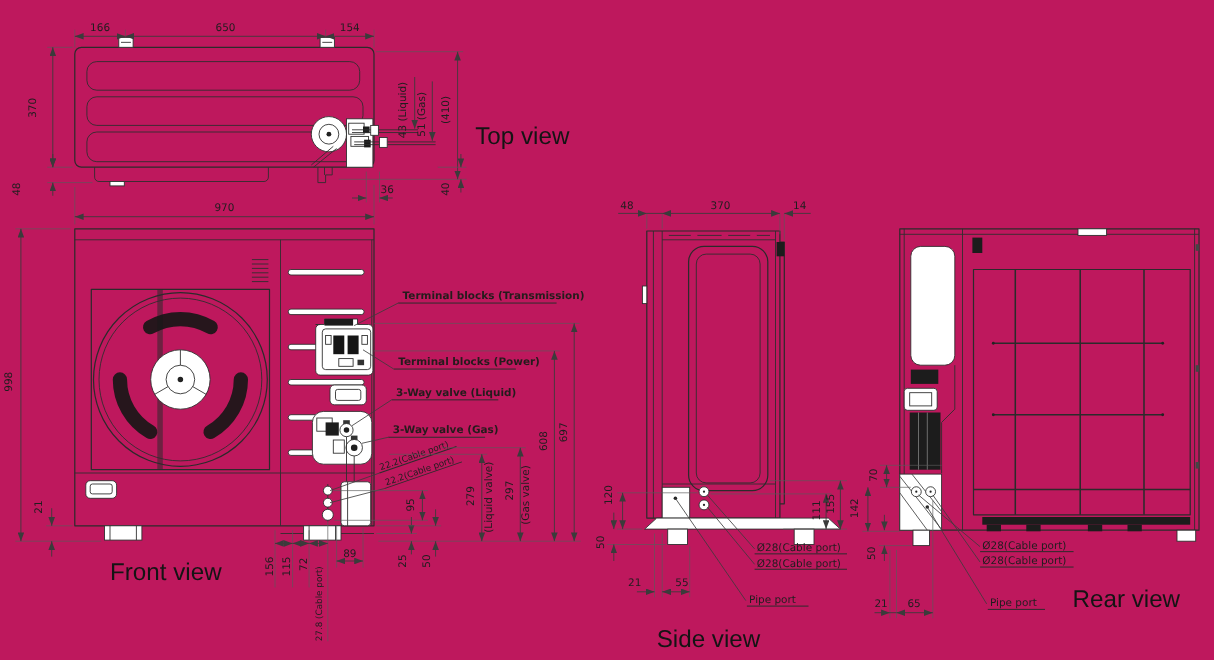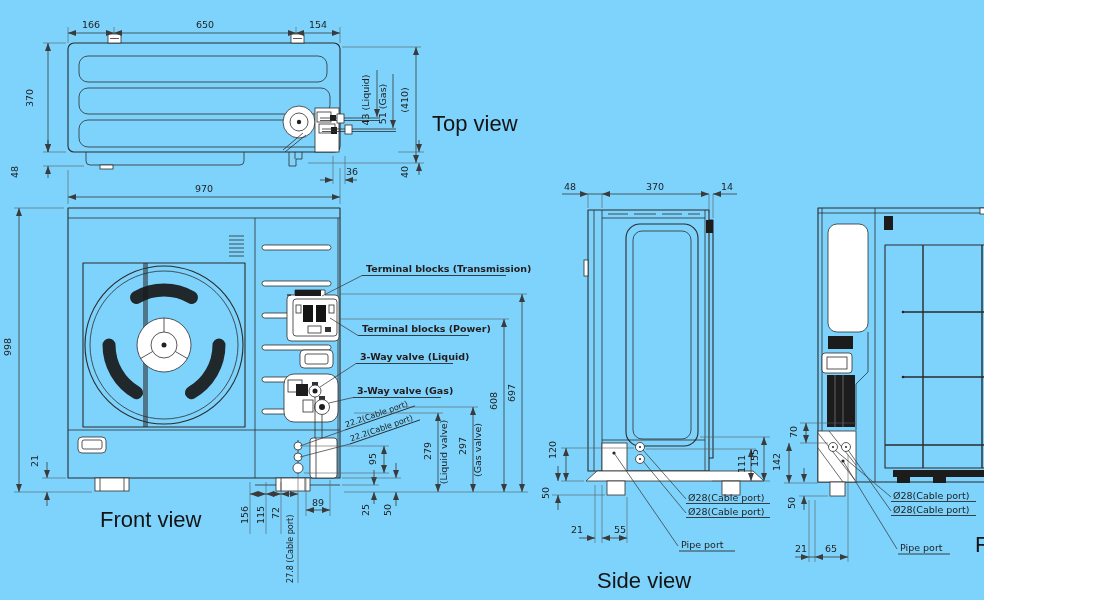--- a/index.html
+++ b/index.html
@@ -1,16 +1,16 @@
 <!DOCTYPE html>
 <html><head>
 <meta charset="utf-8">
 <style>
   html,body{margin:0;padding:0;background:#fff;}
-  #canvas{position:relative;width:984px;height:600px;background:#7dd3fc;overflow:hidden;
+  #canvas{position:relative;width:1104px;height:600px;background:#be185d;overflow:hidden;
           font-family:"DejaVu Sans",sans-serif;}
   svg{display:block;}
   .dim { font:9.5px "DejaVu Sans",sans-serif; fill:#1e1e1e; }
   .sm  { font:8px "DejaVu Sans",sans-serif; fill:#1e1e1e; }
   .lbl { font:600 9.5px "DejaVu Sans",sans-serif; fill:#241c1c; }
   .title { font:22px "Liberation Sans",sans-serif; fill:#141414; }
   .o  { stroke:#2b2b2b; stroke-width:1.1; fill:none; stroke-linejoin:round; }
   .o2 { stroke:#2e2e2e; stroke-width:0.8; fill:none; }
   .of { stroke:#2e2e2e; stroke-width:0.8; fill:#fff; }
   .dl { stroke:#3b3b3b; stroke-width:0.8; fill:none; marker-start:url(#ah); marker-end:url(#ah); }

